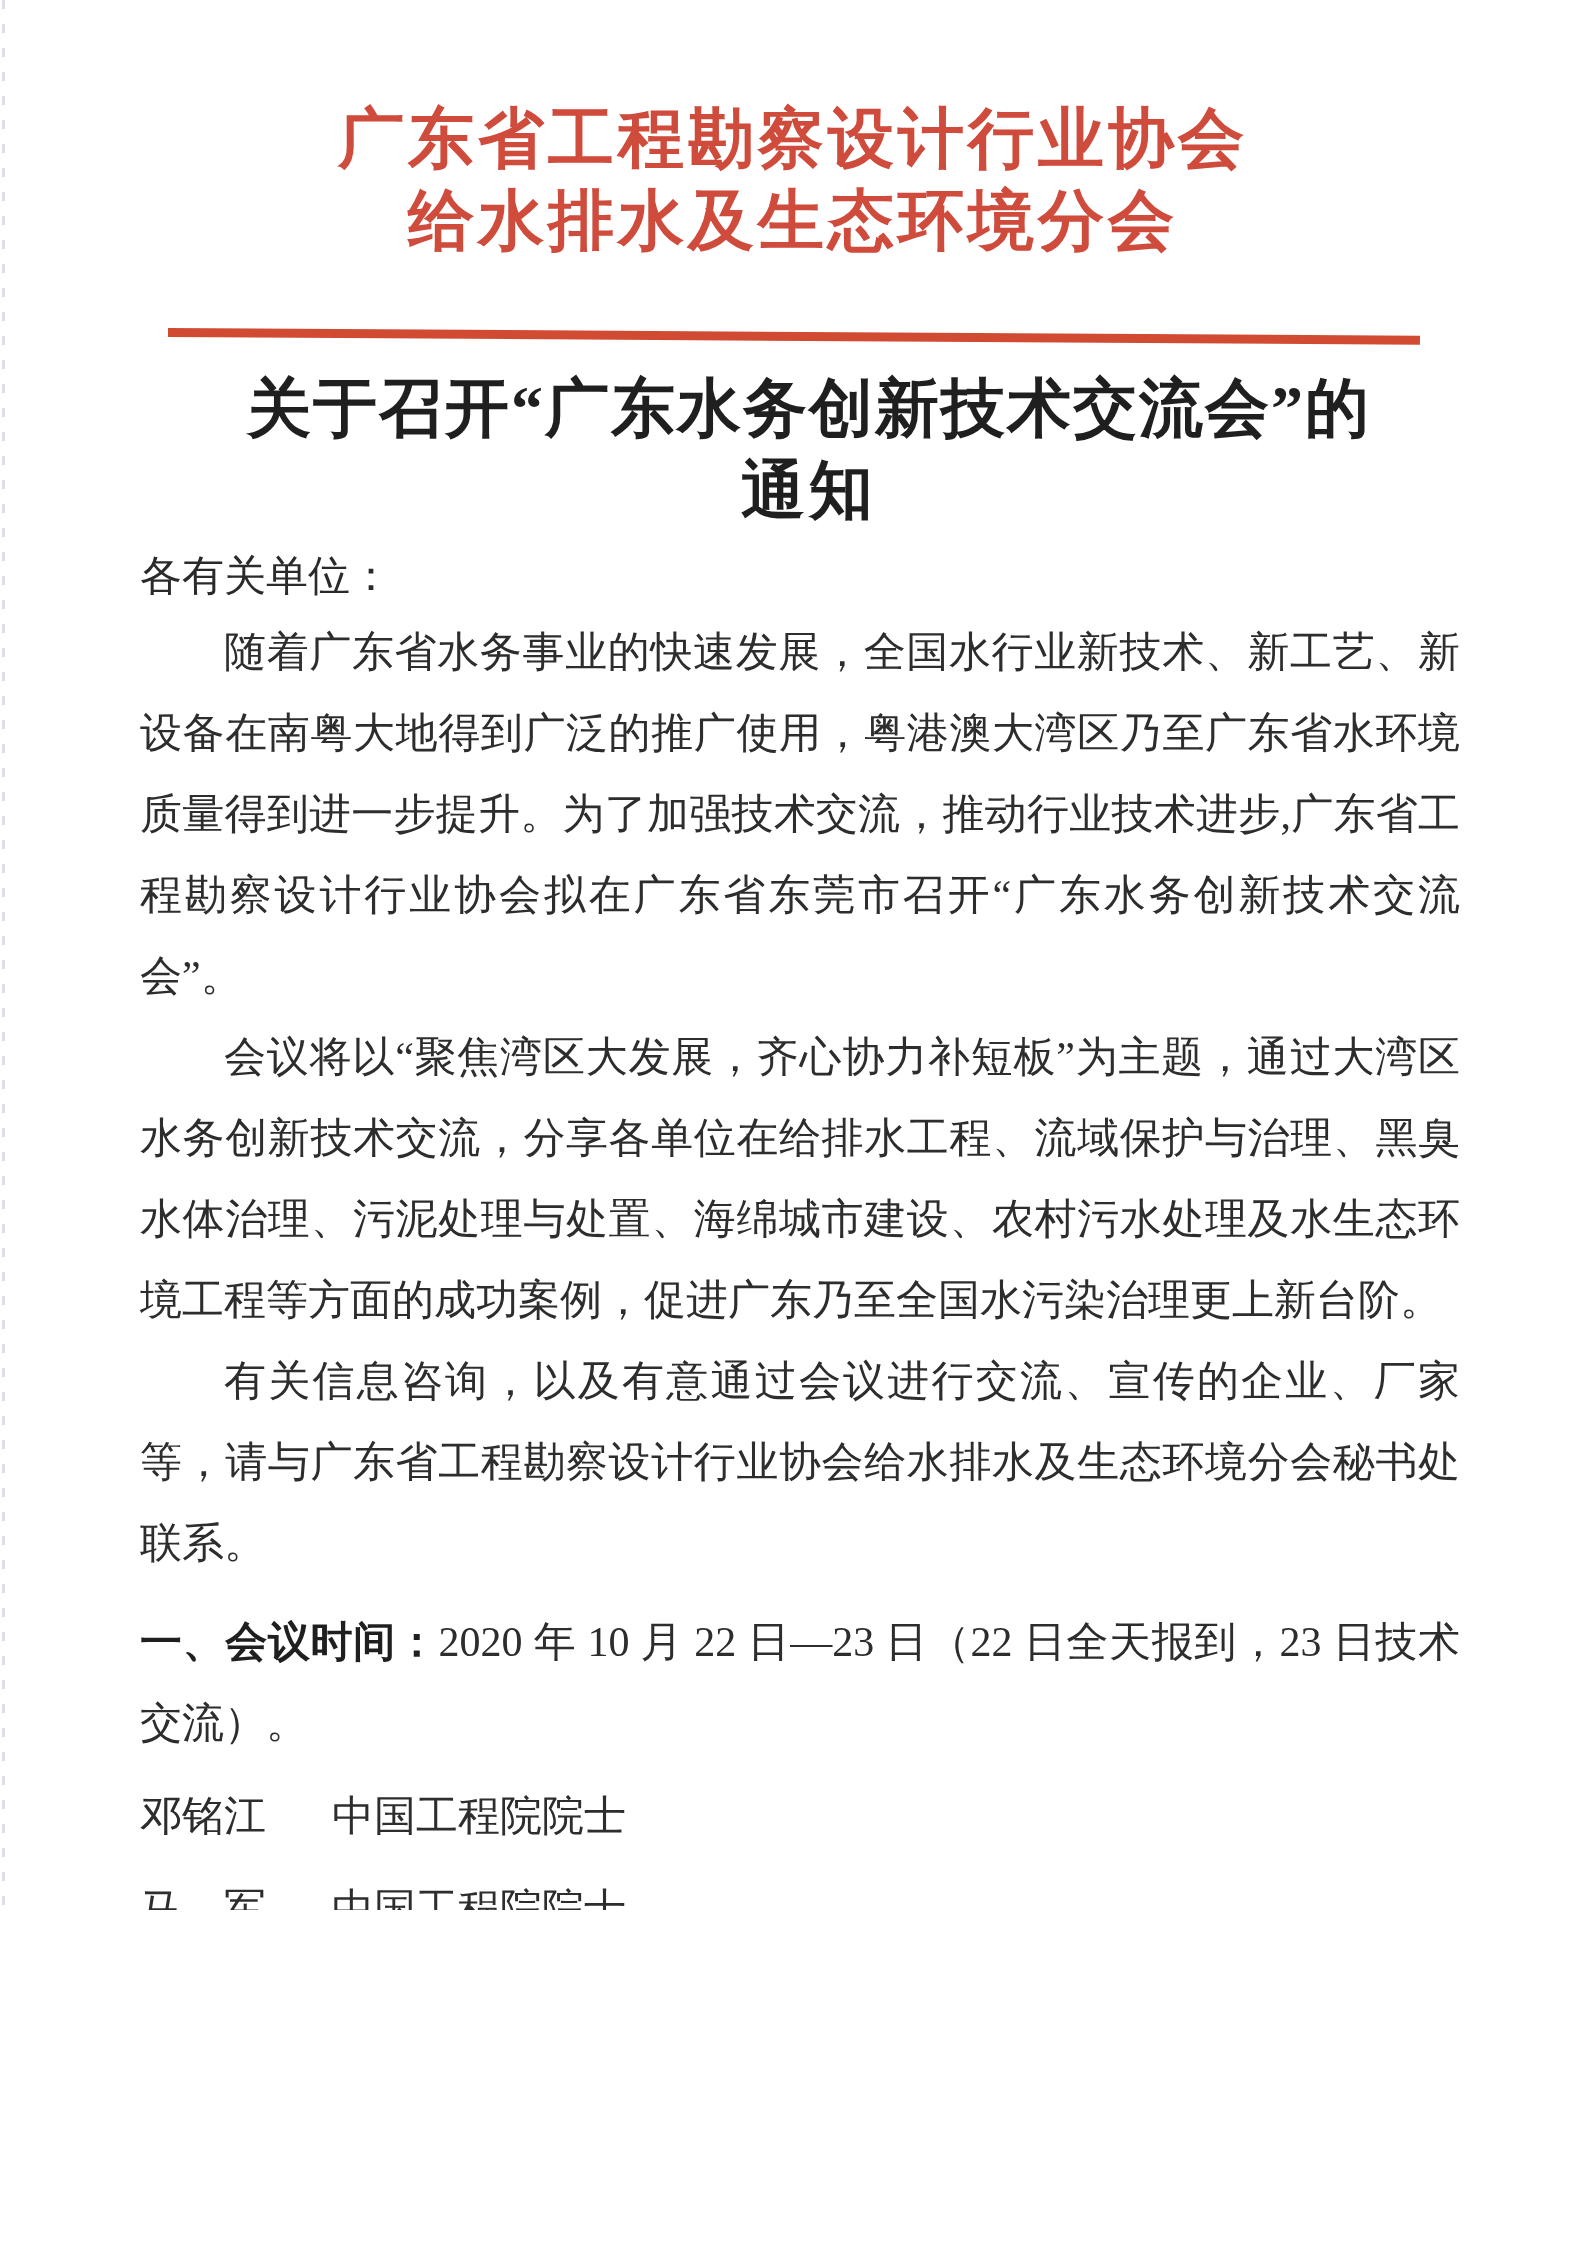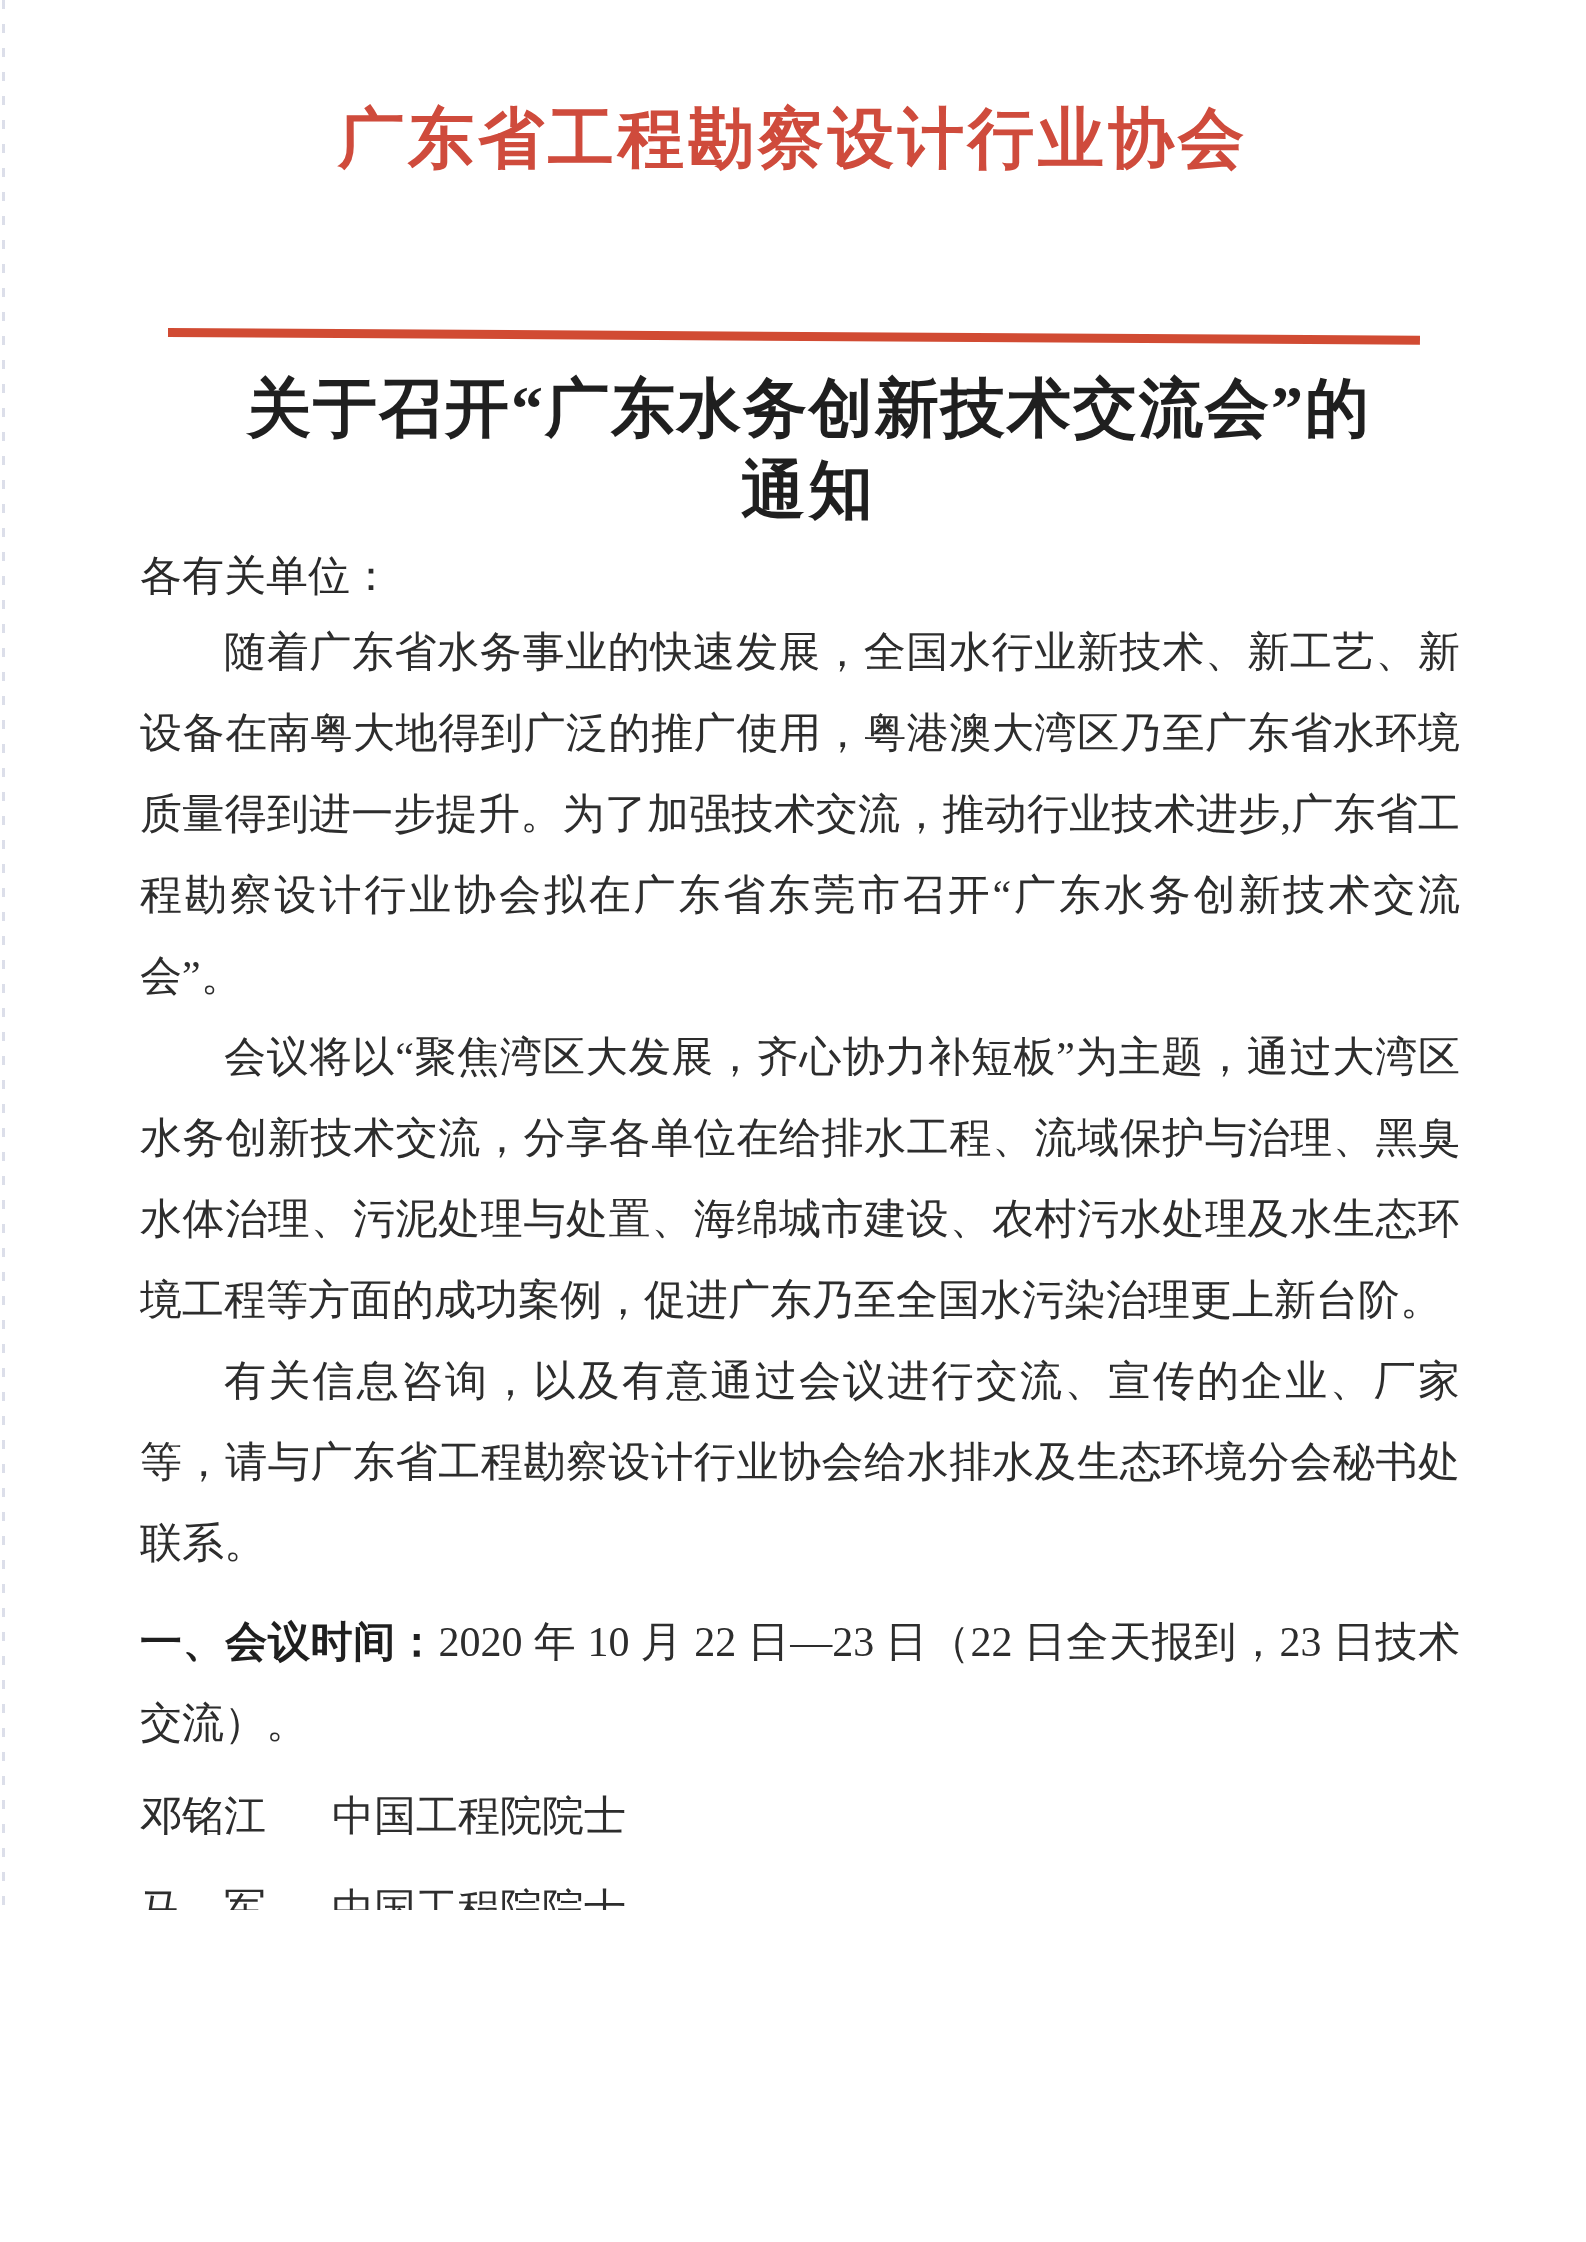--- a/index.html
+++ b/index.html
@@ -102,20 +102,21 @@
 </style>
 </head>
 <body>
 
 <div class="page">
 
   <div class="scan-edge"></div>
 
   <div class="org-line org-line1">广东省工程勘察设计行业协会</div>
 
+  <div class="org-line org-line2">给水排水及生态环境分会</div>
 
   <div class="red-rule"></div>
 
   <div class="doc-title doc-title1">关于召开“广东水务创新技术交流会”的</div>
 
   <div class="doc-title doc-title2">通知</div>
 
   <div class="salutation">各有关单位：</div>
 
   <div class="body">

